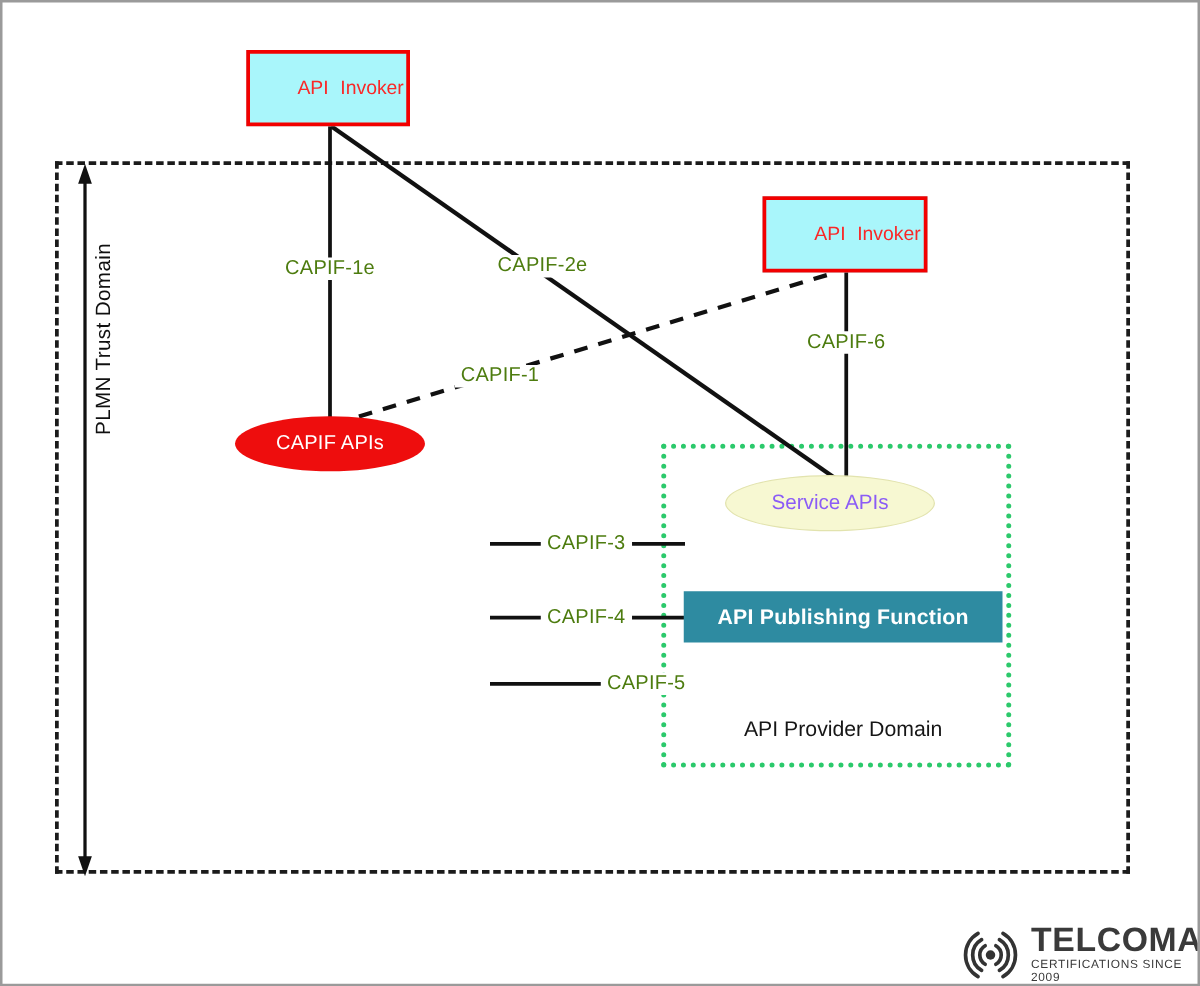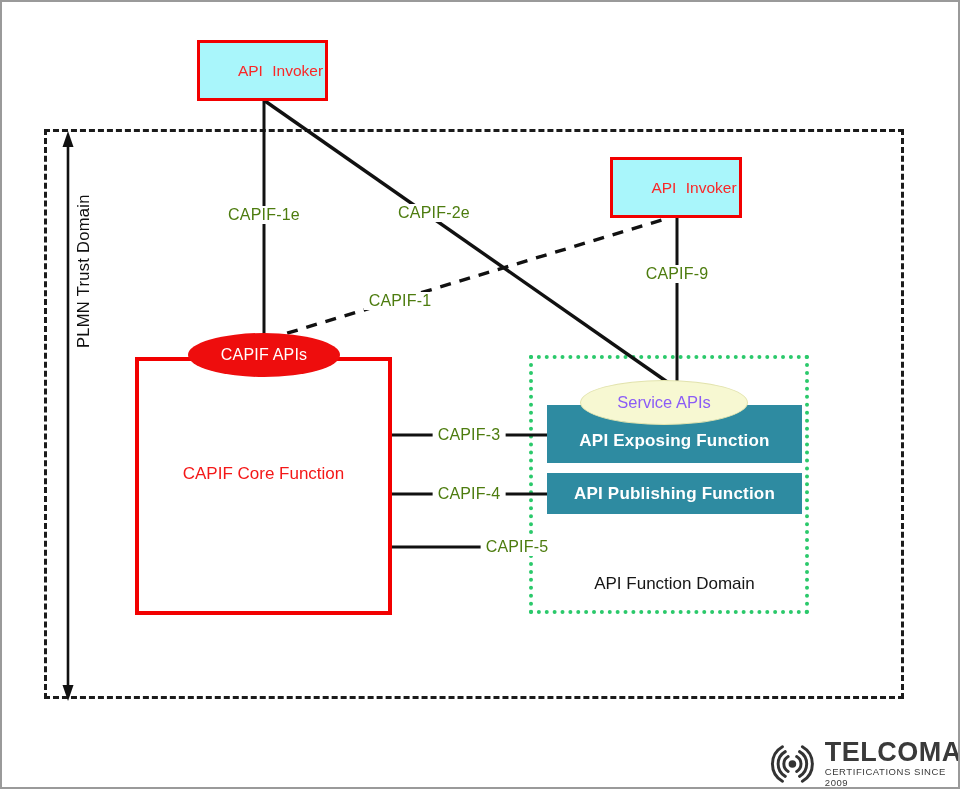--- a/index.html
+++ b/index.html
@@ -116,39 +116,33 @@
     <g>
       <line x1="66" y1="142" x2="66" y2="686" stroke="#111" stroke-width="2.6"></line>
       <polygon points="66,129 60.5,145 71.5,145" fill="#111"></polygon>
       <polygon points="66,699 60.5,683 71.5,683" fill="#111"></polygon>
     </g>
   </svg>
 
   <div class="abs invoker" id="invoker-top">API Invoker</div>
   <div class="abs invoker" id="invoker-right">API Invoker</div>
 
-  <div class="abs" id="core-box">
-    <div class="core-text">CAPIF Core Function</div>
-  </div>
   <div class="abs" id="capif-apis">CAPIF APIs</div>
 
   <div class="abs" id="provider-box"></div>
   <div class="abs" id="service-apis">Service APIs</div>
-  <div class="abs func" id="func-aef">
-    <span>API Exposing Function</span>
-  </div>
   <div class="abs func" id="func-apf">
     <span>API Publishing Function</span>
   </div>
-  <div class="abs" id="provider-label">API Function Domain</div>
+  <div class="abs" id="provider-label">API Provider Domain</div>
 
   <div class="abs line-label" style="left:262px;top:213px;">CAPIF-1e</div>
   <div class="abs line-label" style="left:432px;top:211px;">CAPIF-2e</div>
   <div class="abs line-label" style="left:398px;top:299px;">CAPIF-1</div>
-  <div class="abs line-label" style="left:675px;top:272px;">CAPIF-9</div>
+  <div class="abs line-label" style="left:675px;top:272px;">CAPIF-6</div>
   <div class="abs line-label" style="left:467px;top:433px;">CAPIF-3</div>
   <div class="abs line-label" style="left:467px;top:492px;">CAPIF-4</div>
   <div class="abs line-label" style="left:467px;top:545px;margin-left:48px;">CAPIF-5</div>
 
   <div class="abs" id="brand">
     <svg width="64" height="44" viewBox="0 0 64 44">
       <circle cx="32" cy="22" r="4" fill="#333"></circle>
       <g stroke="#333" stroke-width="3.1" fill="none" stroke-linecap="round">
         <path d="M36.5 14.2 A9 9 0 0 1 36.5 29.8"></path>
         <path d="M39.5 9 A15 15 0 0 1 39.5 35"></path>

